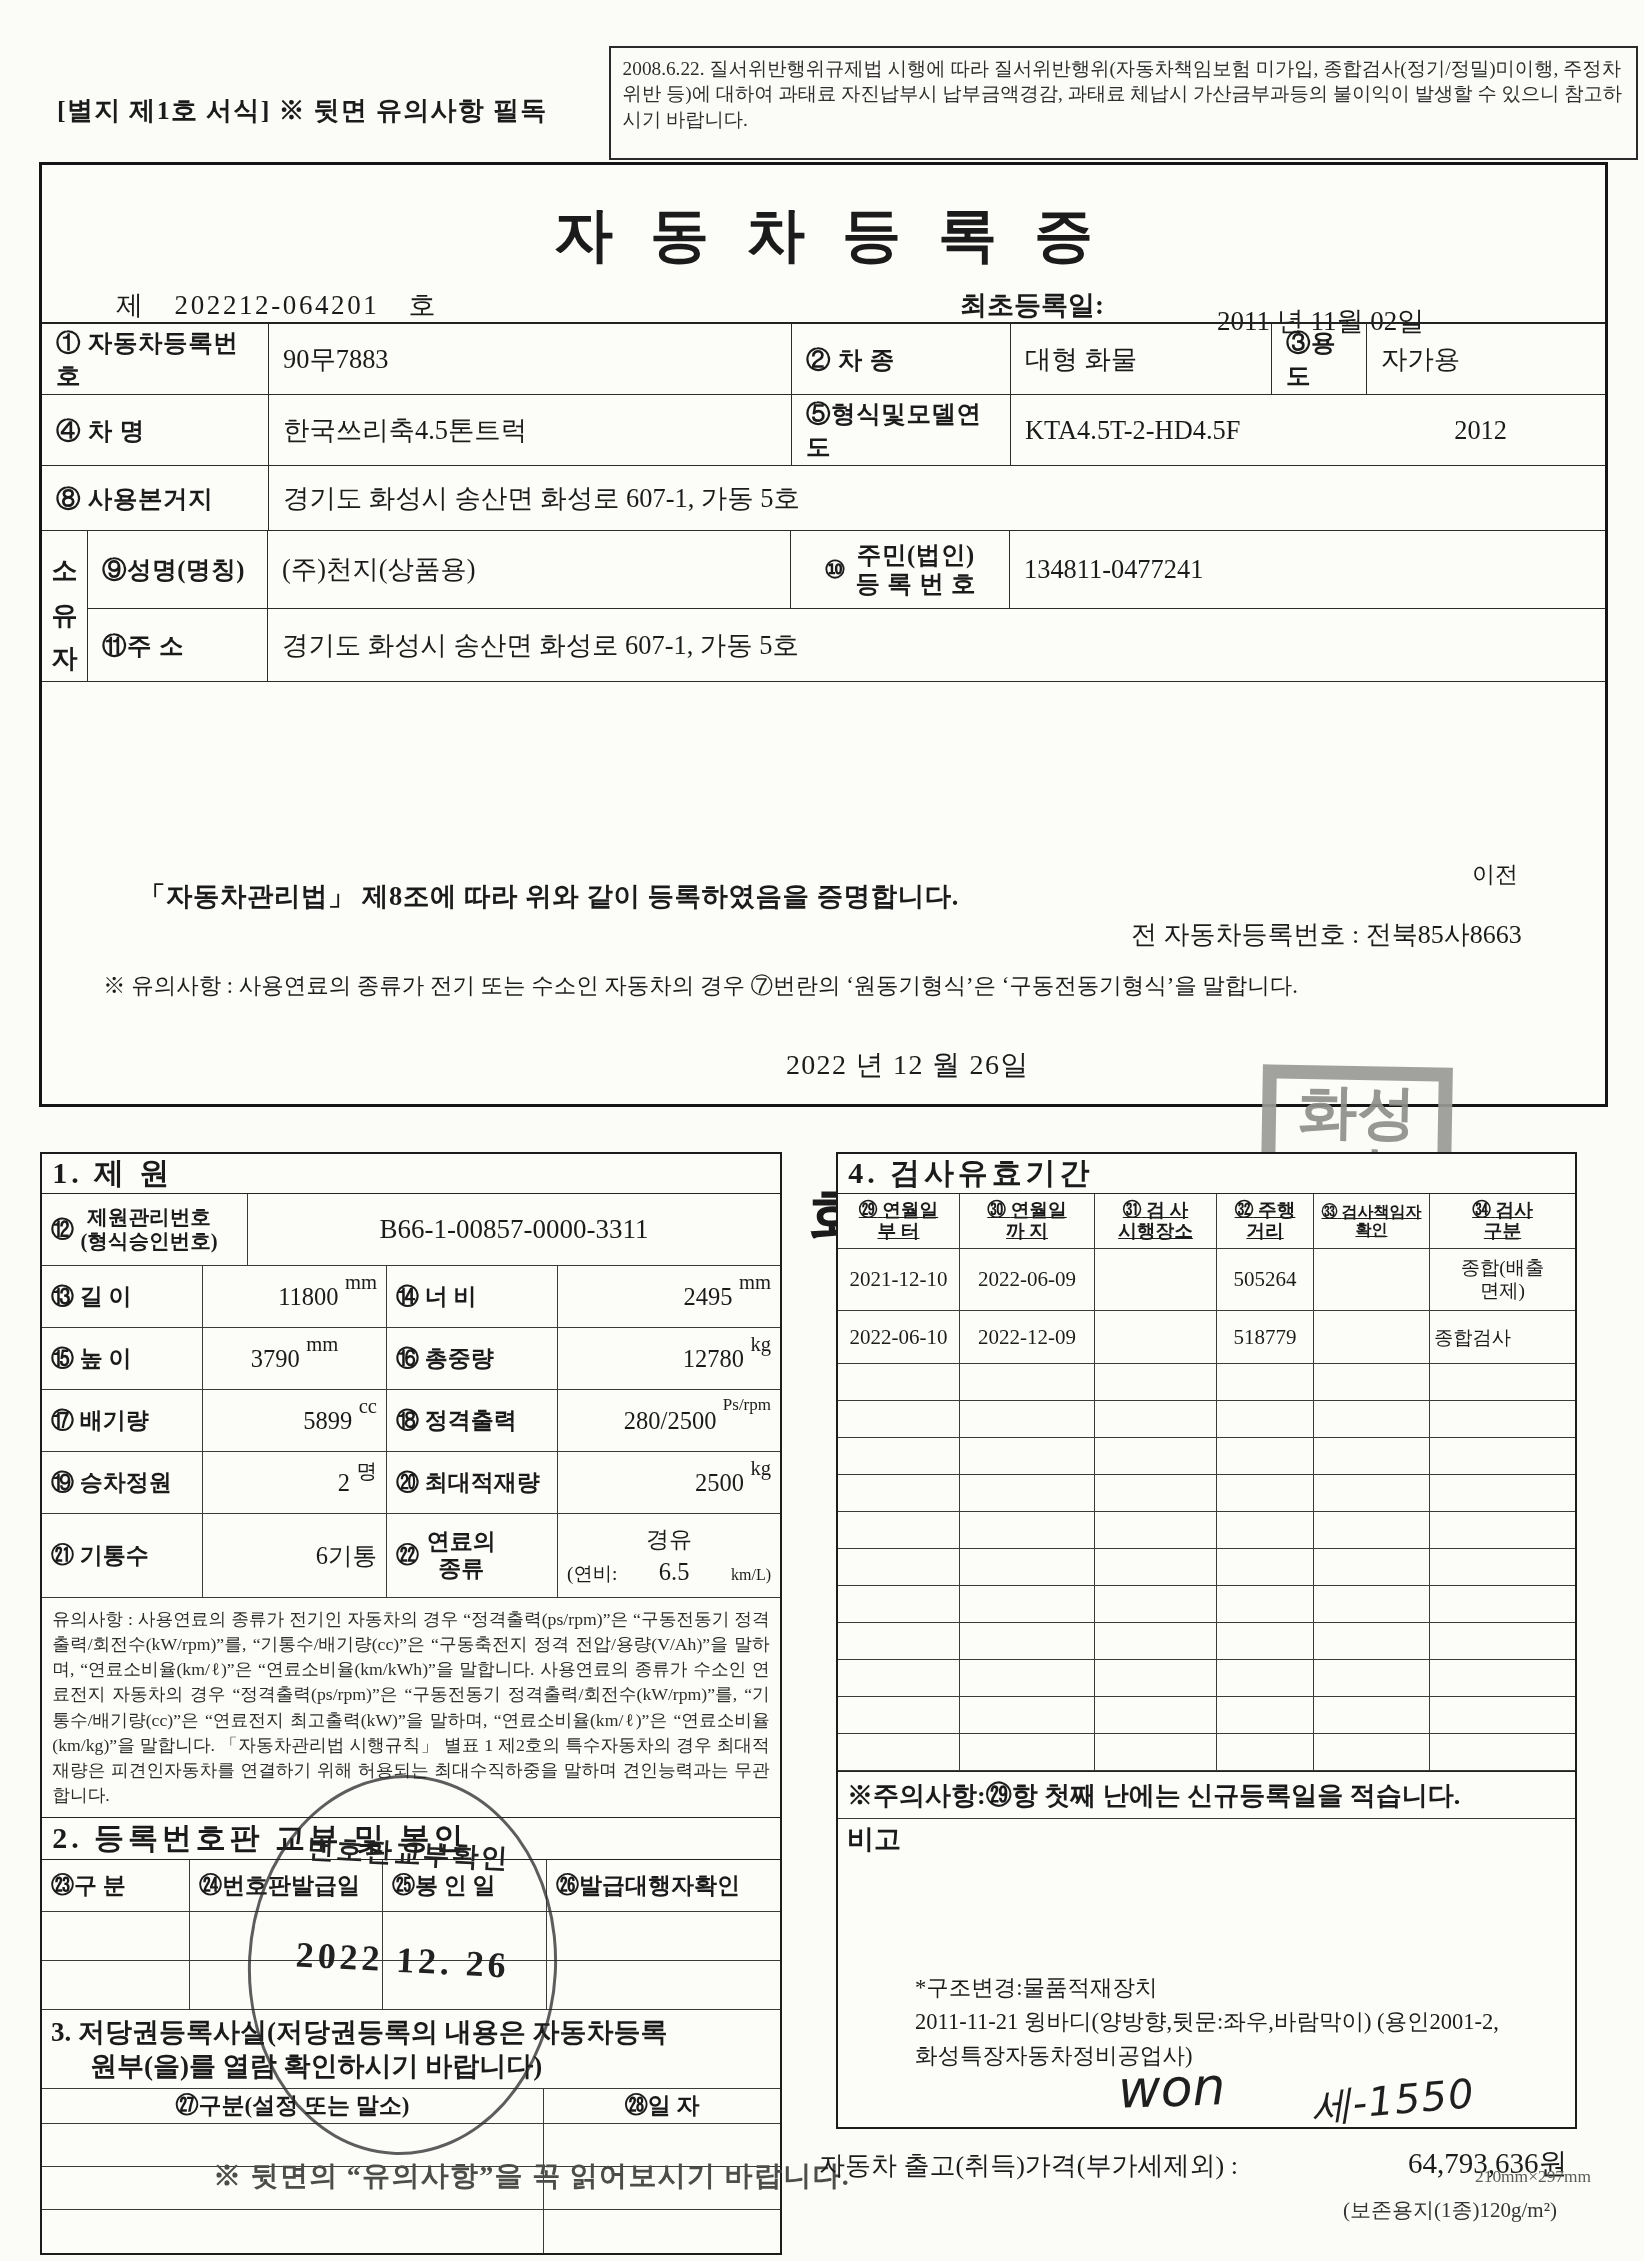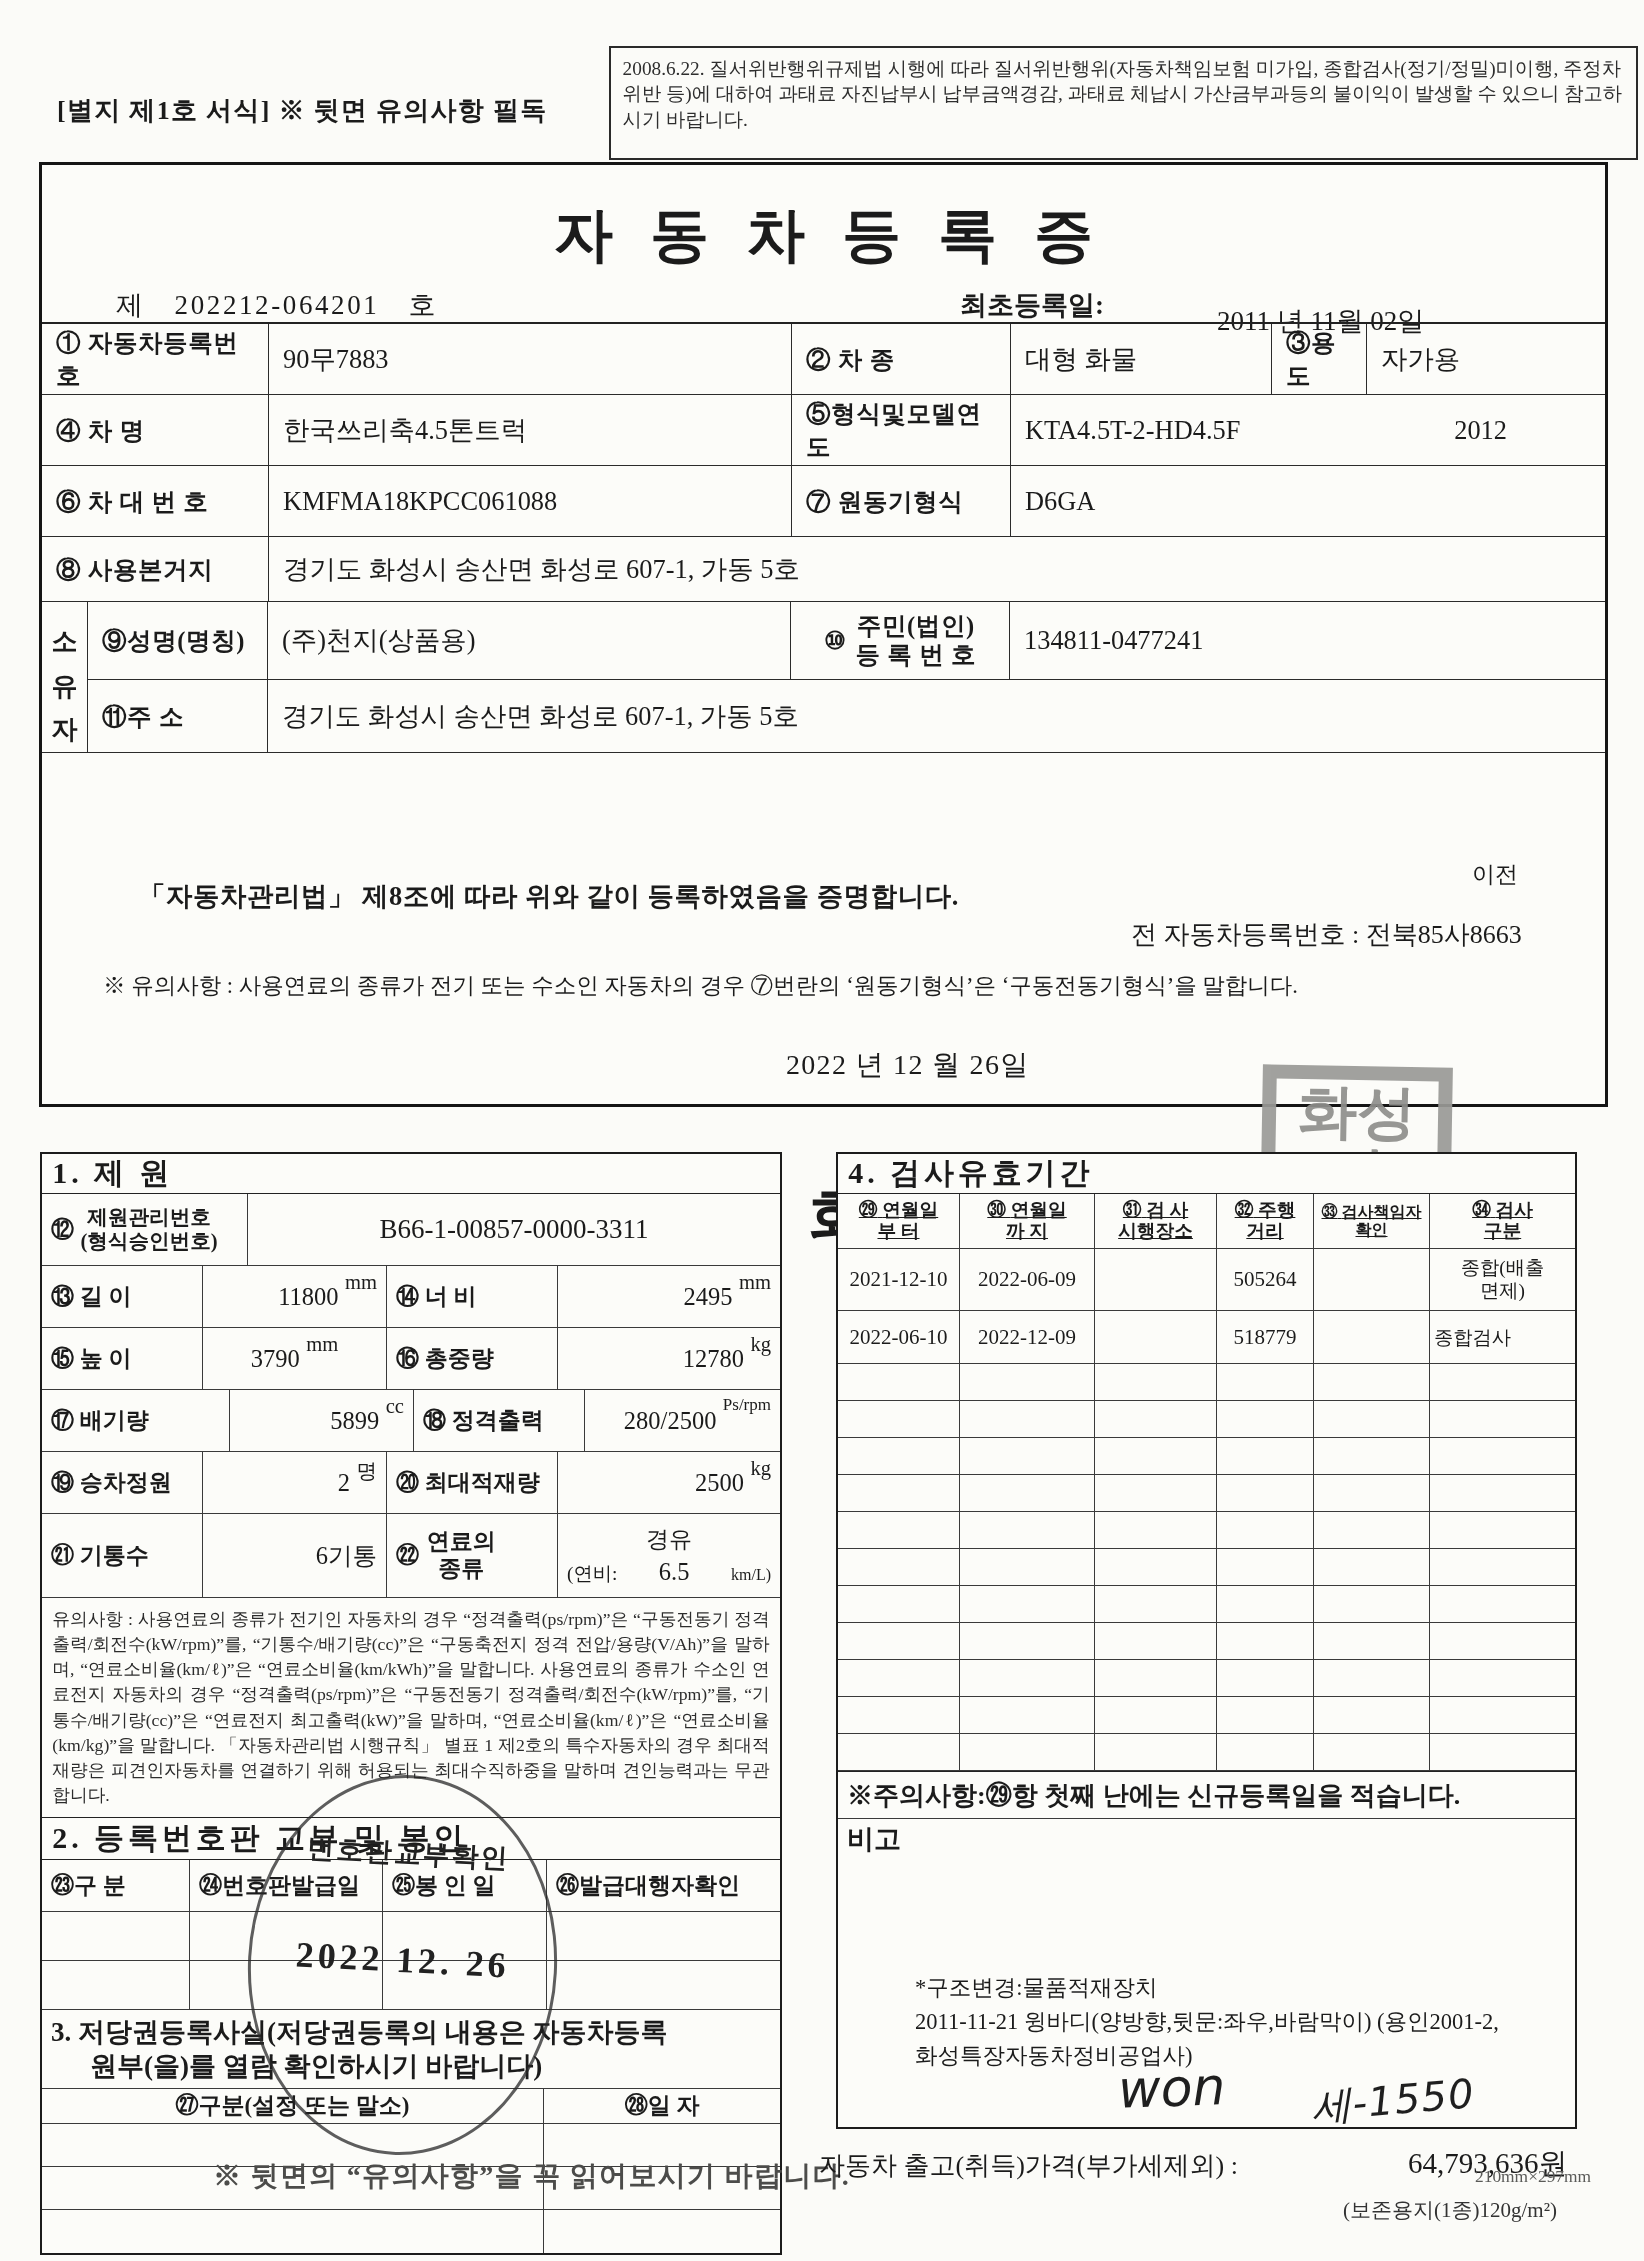--- a/index.html
+++ b/index.html
@@ -117,26 +117,20 @@
       <div class="mrow" style="height:70px">
         <div class="mcell bR mlabel" style="width:227px">④ 차            명</div>
         <div class="mcell bR mvalue" style="width:523px">한국쓰리축4.5톤트럭</div>
         <div class="mcell bR mlabel" style="width:219px">⑤형식및모델연도</div>
         <div class="mcell mvalue" style="flex:1; justify-content:space-between">
           <span>KTA4.5T-2-HD4.5F</span>
           <span style="padding-right:84px">2012</span>
         </div>
       </div>
 
-      <div class="mrow" style="height:70px">
-        <div class="mcell bR mlabel" style="width:227px">⑥ 차 대 번 호</div>
-        <div class="mcell bR mvalue" style="width:523px">KMFMA18KPCC061088</div>
-        <div class="mcell bR mlabel" style="width:219px">⑦  원동기형식</div>
-        <div class="mcell mvalue" style="flex:1">D6GA</div>
-      </div>
 
       <div class="mrow" style="height:64px">
         <div class="mcell bR mlabel" style="width:227px">⑧  사용본거지</div>
         <div class="mcell mvalue" style="flex:1">경기도 화성시 송산면 화성로 607-1, 가동 5호</div>
       </div>
 
       <div style="display:flex">
         <div class="owner-cell">소유자</div>
         <div style="flex:1">
           <div class="mrow" style="height:77px">
@@ -206,21 +200,21 @@
           <span class="sunit">mm</span>
       </div>
       <div class="scell bR slabel" style="width:171px">⑯ 총중량</div>
       <div class="scell" style="flex:1; justify-content:flex-end">
         <span class="sval">12780</span>
           <span class="sunit">kg</span>
       </div>
     </div>
 
     <div class="srow" style="height:62px">
-      <div class="scell bR slabel" style="width:188px">⑰ 배기량</div>
+      <div class="scell bR slabel" style="width:161px">⑰ 배기량</div>
       <div class="scell bR" style="width:184px; justify-content:flex-end">
         <span class="sval">5899</span>
           <span class="sunit">cc</span>
       </div>
       <div class="scell bR slabel" style="width:171px">⑱ 정격출력</div>
       <div class="scell" style="flex:1; justify-content:flex-end">
         <span class="sval">280/2500</span>
           <span class="sunit" style="font-size:17px">Ps/rpm</span>
       </div>
     </div>

